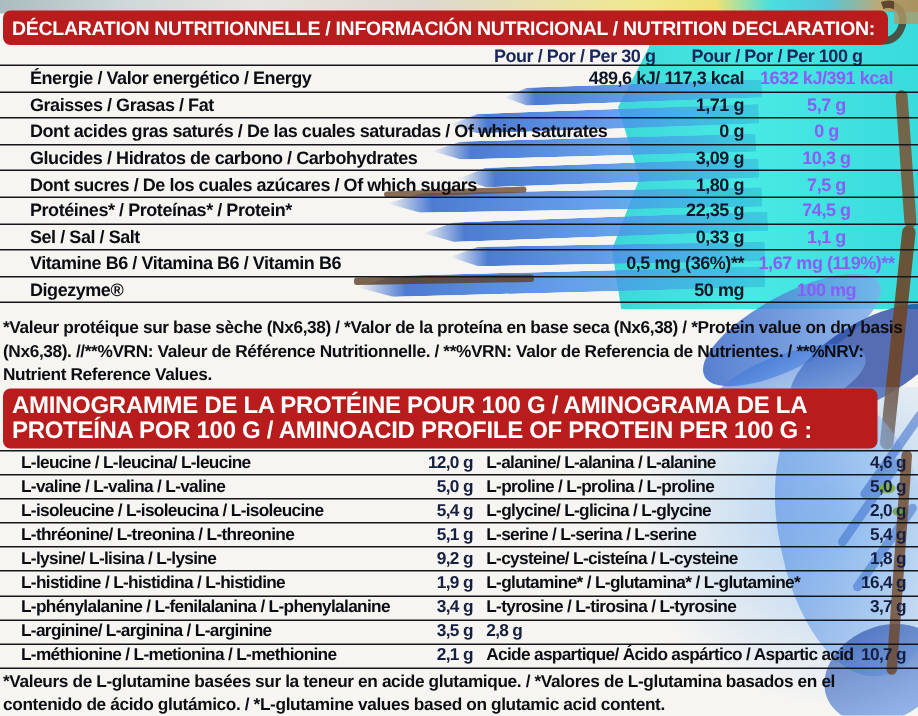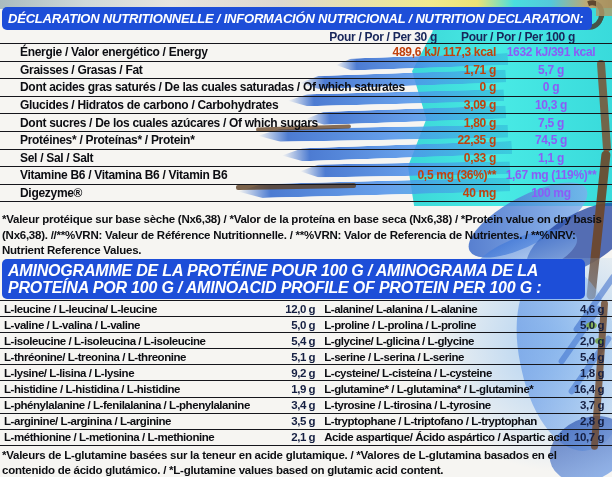--- a/index.html
+++ b/index.html
@@ -63,23 +63,23 @@
   .q2{top:332px;left:545px;width:70px;height:6px;background:#2b5fc6;transform:rotate(-55deg);opacity:.45;border-radius:3px;}
   .q3{top:362px;left:555px;width:70px;height:6px;background:#2b5fc6;transform:rotate(-55deg);opacity:.45;border-radius:3px;}
   .g4{top:418px;left:548px;width:82px;height:62px;border-radius:50%;transform:rotate(-25deg);
       background:linear-gradient(#1f47a8,#4e86e0);opacity:.6;}
   .branch3{top:300px;left:596px;width:7px;height:150px;background:#6e4526;border-radius:4px;transform:rotate(4deg);opacity:.8;}
   .leaf1{top:322px;left:586px;width:11px;height:7px;background:#7fae3e;border-radius:50%;opacity:.85;}
   .leaf2{top:338px;left:595px;width:9px;height:6px;background:#6d9a34;border-radius:50%;opacity:.8;}
 
   
   .bar {
-    position:absolute; background:#1d4ed8; color:#ffffff;
+    position:absolute; background:#b91c1c; color:#ffffff;
     border-radius:5px; padding-left:6px;
-    letter-spacing:-0.2px; z-index:5;font-style:italic;
+    letter-spacing:-0.2px; z-index:5;
   }
   #bar1 { top:7px; left:2px; width:590px; height:23px; font-size:13px;
           display:flex; align-items:center; }
   #bar2 { top:259px; left:2px; width:583px; height:40px; font-size:16px;
           line-height:16.5px; padding-top:4px; padding-right:8px; }
 
   
   #header-row {
     position:absolute; top:30px; left:0; width:612px; height:13px;
     display:flex; z-index:5; font-size:12px; color:#18265a; letter-spacing:-0.3px;
@@ -91,42 +91,42 @@
     position:absolute; top:43px; left:0; width:612px; z-index:5;
     border-top:1.5px solid #15161c;
   }
   .row {
     display:flex; align-items:center; height:17.6px;
     border-bottom:1px solid #15161c;
     font-size:12px; letter-spacing:-0.3px; white-space:nowrap;
     padding-right:6px;
   }
   .row .lbl { flex:1; padding-left:20px; color:#0c0d12; min-width:0; }
-  .row .v1  { color:#c2410c; }
+  .row .v1  { color:#0f172a; }
   .row .v2  { width:110px; text-align:center; color:#8b5cf6; }
 
   .footnote {
     position:absolute; z-index:5; font-size:11.5px; letter-spacing:-0.25px;
     line-height:15.5px; color:#0d0e12;
   }
   #footnote1 { top:192px; left:2px; width:601px;margin-top:20px; }
   #footnote2 { top:448px; left:2px; width:606px; line-height:15px; }
 
   
   #table2 {
     position:absolute; top:300px; left:0; width:612px; z-index:5;
     border-top:1px solid #15161c;
   }
   .arow {
     display:flex; align-items:center; height:16.1px;
     border-bottom:1px solid #15161c;
     font-size:11.5px; letter-spacing:-0.45px; white-space:nowrap;
   }
   .half { display:flex; align-items:center; min-width:0; }
-  .half.l { width:51.5%; padding-left:4px; }
+  .half.l { width:51.5%; padding-left:14px; }
   .half.r { width:48.5%; padding-left:9px; padding-right:8px; }
   .half .lbl { flex:1; color:#0c0d12; min-width:0; }
   .half .av  { color:#151f42; }
 </style>
 </head>
 <body>
 
 <div id="label">
 
   <div class="art top-strip"></div>
@@ -204,21 +204,21 @@
       <span class="v1">0,33 g</span>
       <span class="v2">1,1 g</span>
     </div>
     <div class="row">
       <span class="lbl">Vitamine B6 / Vitamina B6 / Vitamin B6</span>
       <span class="v1">0,5 mg (36%)**</span>
       <span class="v2">1,67 mg (119%)**</span>
     </div>
     <div class="row">
       <span class="lbl">Digezyme®</span>
-      <span class="v1">40 mg</span>
+      <span class="v1">50 mg</span>
       <span class="v2">100 mg</span>
     </div>
   </div>
 
   <div class="footnote" id="footnote1">*Valeur protéique sur base sèche (Nx6,38) / *Valor de la proteína en base seca (Nx6,38) / *Protein value on dry basis (Nx6,38). //**%VRN: Valeur de Référence Nutritionnelle. / **%VRN: Valor de Referencia de Nutrientes. / **%NRV: Nutrient Reference Values.</div>
 
   <div class="bar" id="bar2">
     <span>AMINOGRAMME DE LA PROTÉINE POUR 100 G / AMINOGRAMA DE LA PROTEÍNA POR 100 G / AMINOACID PROFILE OF PROTEIN PER 100 G :</span>
   </div>
 
@@ -292,21 +292,20 @@
           <span class="lbl">L-tyrosine / L-tirosina / L-tyrosine</span>
           <span class="av">3,7 g</span>
         </span>
     </div>
     <div class="arow">
       <span class="half l">
           <span class="lbl">L-arginine/ L-arginina / L-arginine</span>
           <span class="av">3,5 g</span>
         </span>
       <span class="half r">
-          <span class="lbl">L-tryptophane / L-triptofano / L-tryptophan</span>
           <span class="av">2,8 g</span>
         </span>
     </div>
     <div class="arow">
       <span class="half l">
           <span class="lbl">L-méthionine / L-metionina / L-methionine</span>
           <span class="av">2,1 g</span>
         </span>
       <span class="half r">
           <span class="lbl">Acide aspartique/ Ácido aspártico / Aspartic acid</span>

